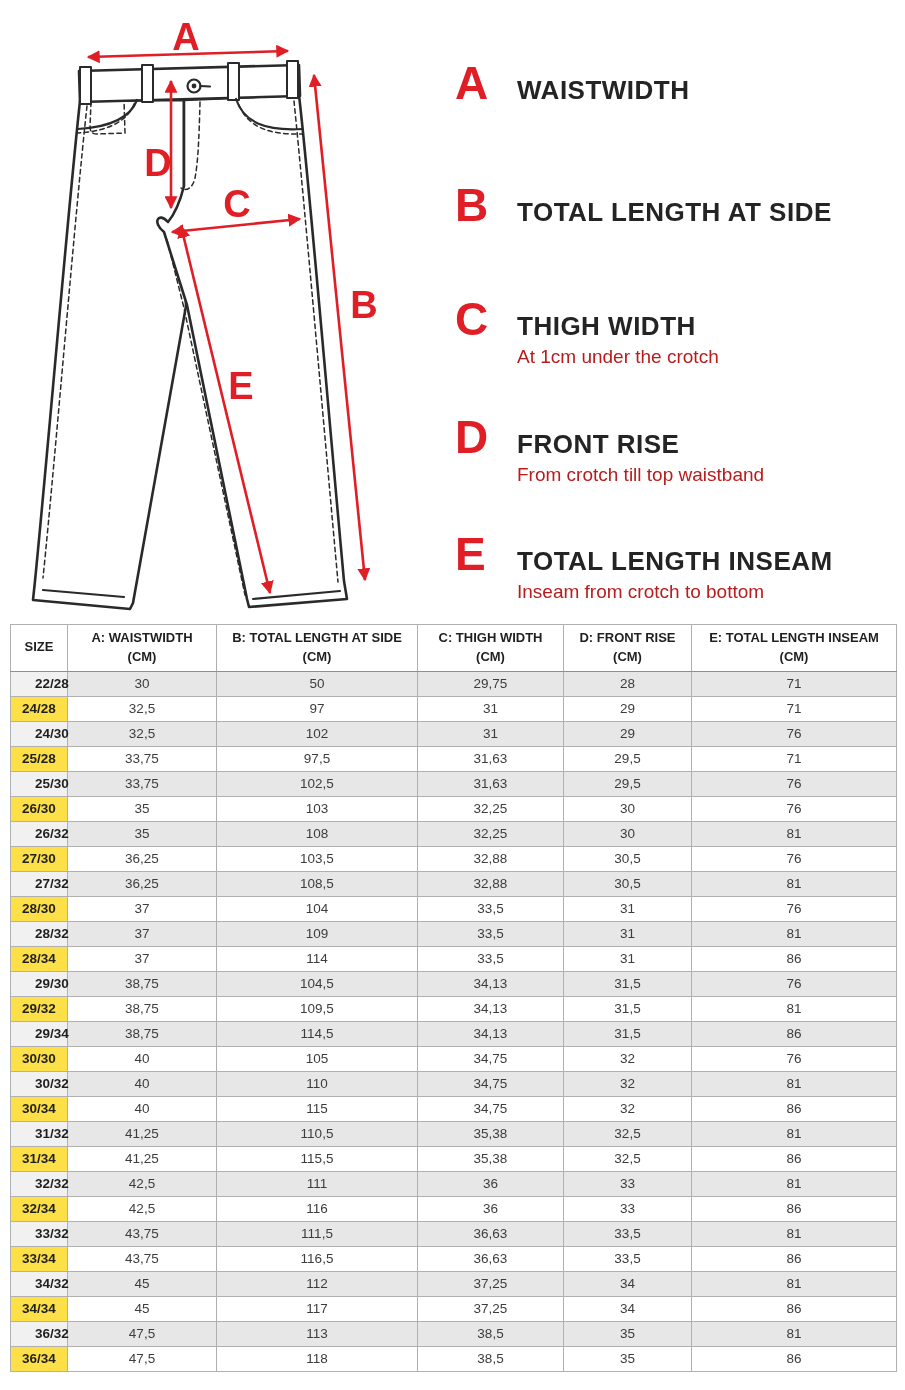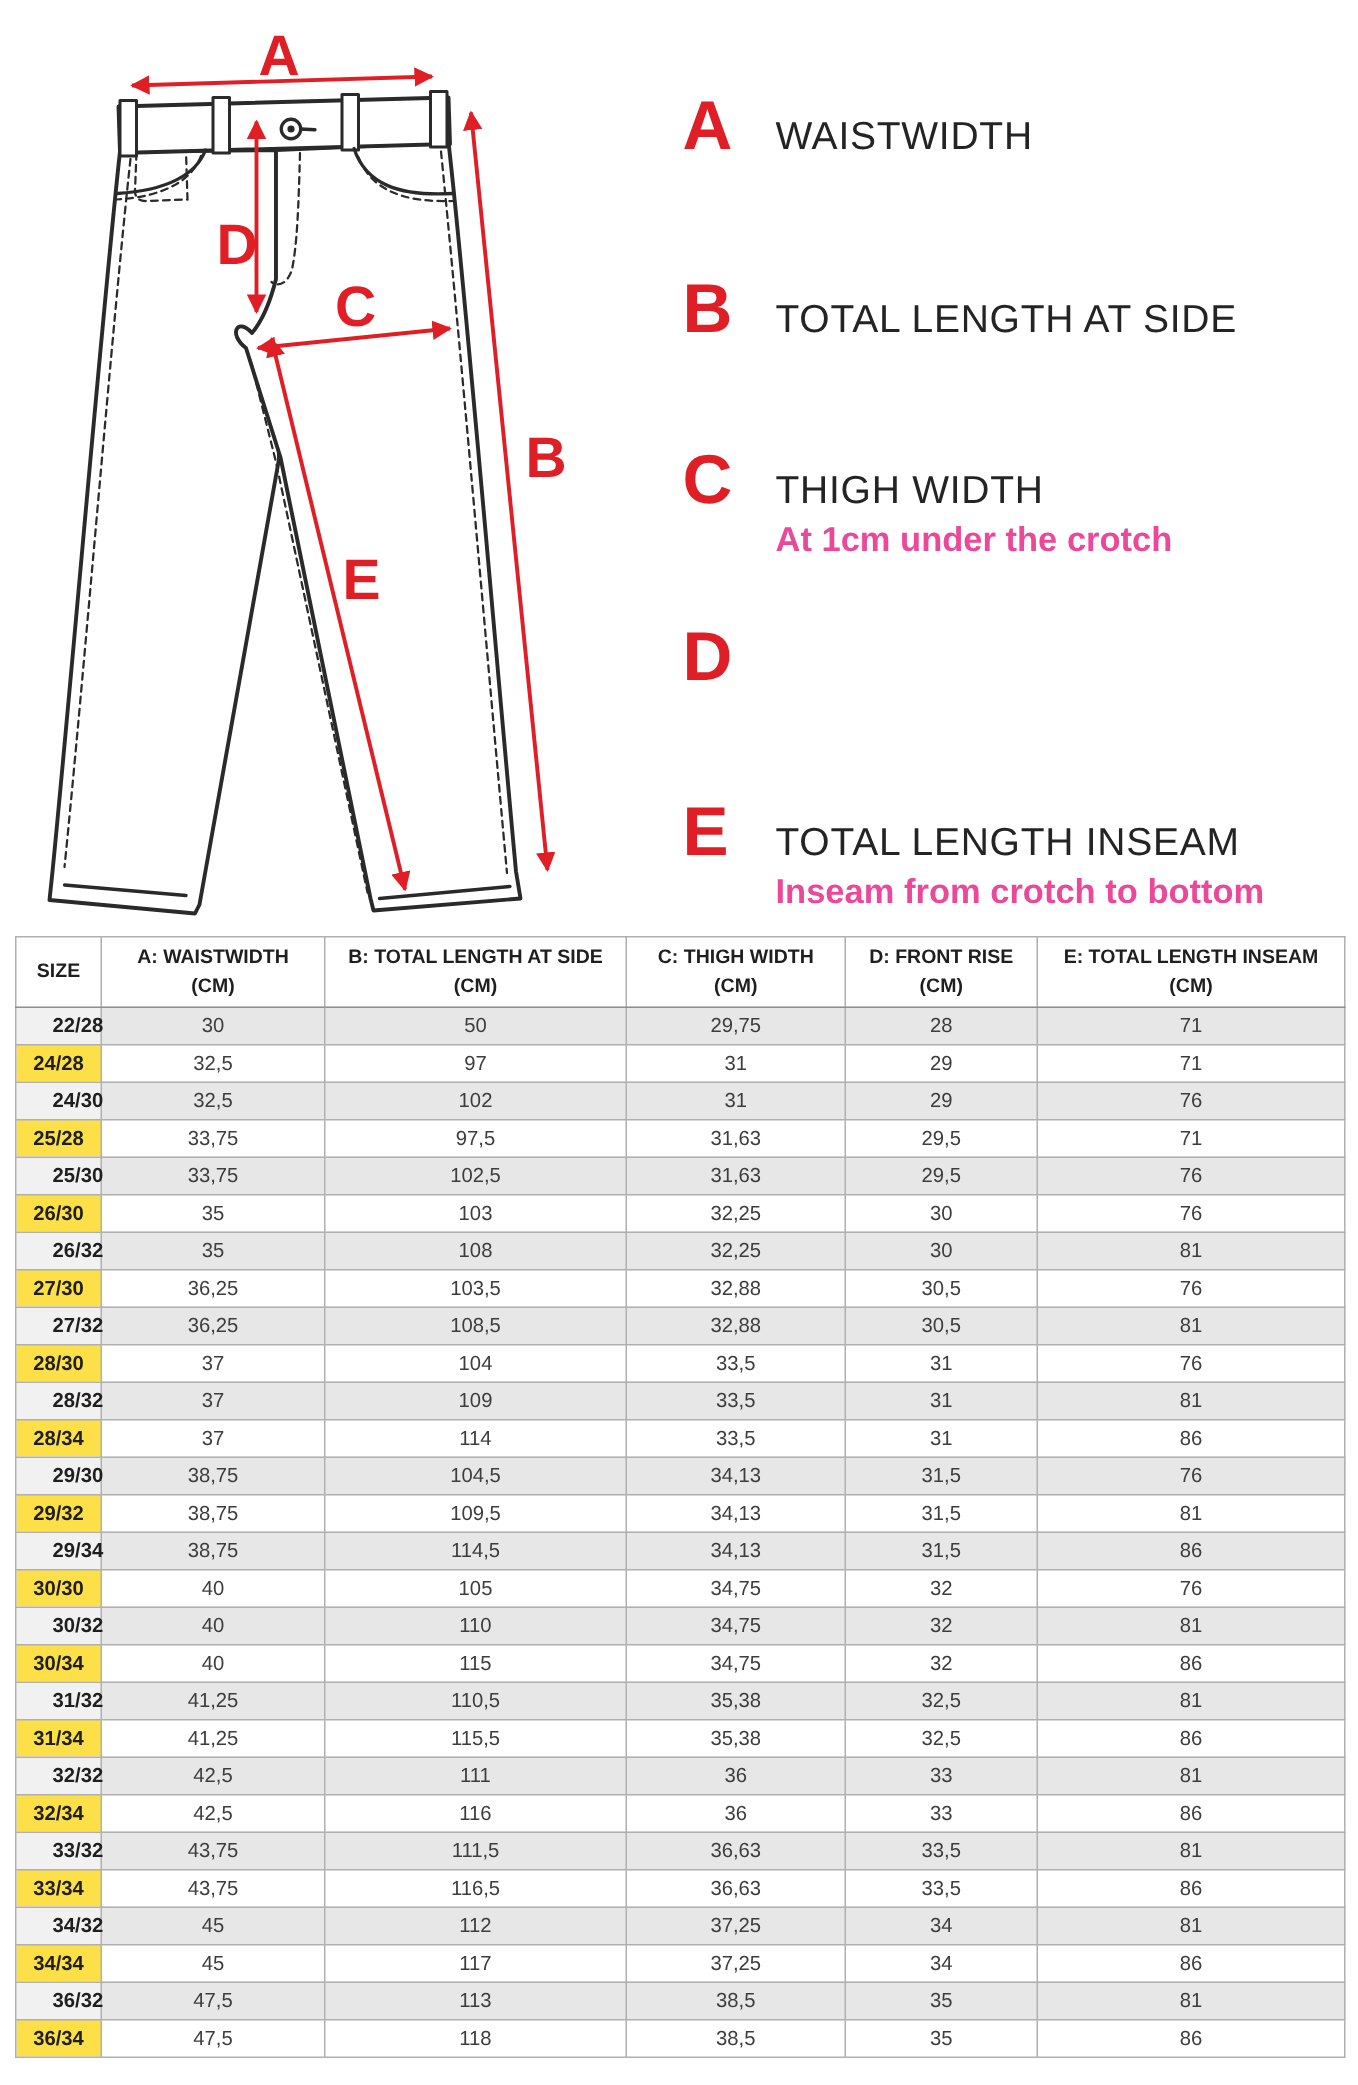--- a/index.html
+++ b/index.html
@@ -13,22 +13,22 @@
   .detail  { fill:none; stroke:#2a2a2a; stroke-width:2.2; stroke-linejoin:round; stroke-linecap:round; }
   .stitch  { fill:none; stroke:#2a2a2a; stroke-width:1.5; stroke-dasharray:4.5 3.5; stroke-linecap:round; }
   .arrow   { fill:none; stroke:#e01e26; stroke-width:2.6; }
   .dimlabel { font-family:"Liberation Sans", sans-serif; font-weight:bold; font-size:38px; fill:#e01e26; }
 
   
   .legend { position:absolute; left:455px; top:0; width:450px; height:620px; }
   .legend-item { position:absolute; left:0; display:flex; align-items:baseline; }
   .legend-letter { width:48px; font-size:46px; line-height:1; font-weight:bold; color:#e01e26; text-align:left; flex:0 0 48px; }
   .legend-text { margin-left:14px; }
-  .legend-title { font-size:26px; line-height:1.25; font-weight:normal; color:#242424; letter-spacing:0.5px; }
-  .legend-sub { font-size:23px; line-height:1.25; font-weight:bold; color:#ec4899; margin-top:2px; }
+  .legend-title { font-size:26px; line-height:1.25; font-weight:bold; color:#242424; letter-spacing:0.5px; }
+  .legend-sub { font-size:19px; line-height:1.25; font-weight:normal; color:#b91c1c; margin-top:2px; }
 
   
   .size-table { position:absolute; left:10px; top:624px; width:886px; border-collapse:collapse; table-layout:fixed; border:1px solid #84cc16; }
   .size-table th, .size-table td { border:1px solid #b0b0b0; text-align:center; vertical-align:middle; }
   .size-table thead th { background:#ffffff; font-size:13px; font-weight:bold; color:#1f1f1f; padding:4px 3px; line-height:1.45; border-bottom:1px solid #8f8f8f; }
   .size-table tbody td { background:#ffffff; font-size:13.5px; color:#3d3d3d; padding:3px 4px; line-height:18px; font-weight:normal; }
   .size-table tbody th { background:#fde047; font-size:13.5px; color:#1f1f1f; padding:3px 4px; line-height:18px; font-weight:bold; }
   .size-table tbody tr.stripe td { background:#e7e7e7; }
   .size-table tbody tr.stripe th { background:#f1f1f1;padding-left:24px; }
 </style>
@@ -122,20 +122,24 @@
     <div class="legend-item" style="top:296px">
       <div class="legend-letter">C</div>
       <div class="legend-text">
         <div class="legend-title">THIGH WIDTH</div>
         <div class="legend-sub">At 1cm under the crotch</div>
       </div>
     </div>
 
     <div class="legend-item" style="top:414px">
       <div class="legend-letter">D</div>
+      <div class="legend-text">
+        <div class="legend-title">FRONT RISE</div>
+        <div class="legend-sub">From crotch till top waistband</div>
+      </div>
     </div>
 
     <div class="legend-item" style="top:531px">
       <div class="legend-letter">E</div>
       <div class="legend-text">
         <div class="legend-title">TOTAL LENGTH INSEAM</div>
         <div class="legend-sub">Inseam from crotch to bottom</div>
       </div>
     </div>
 

